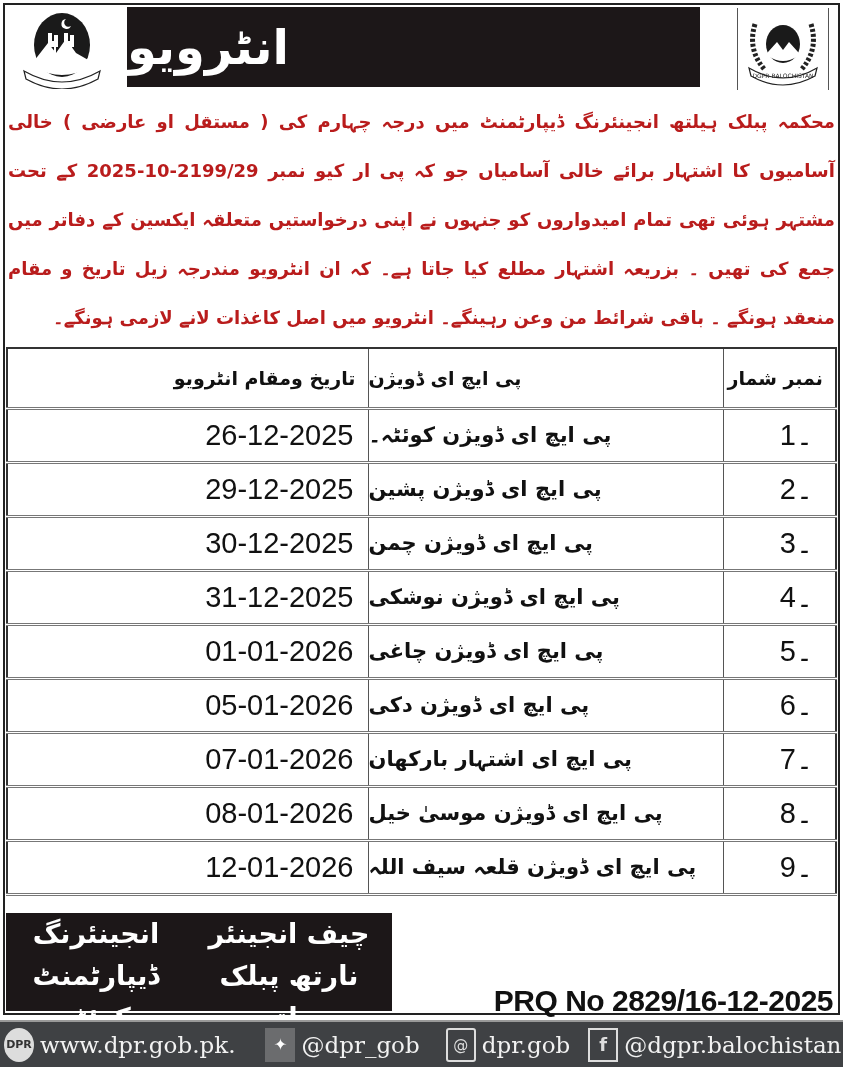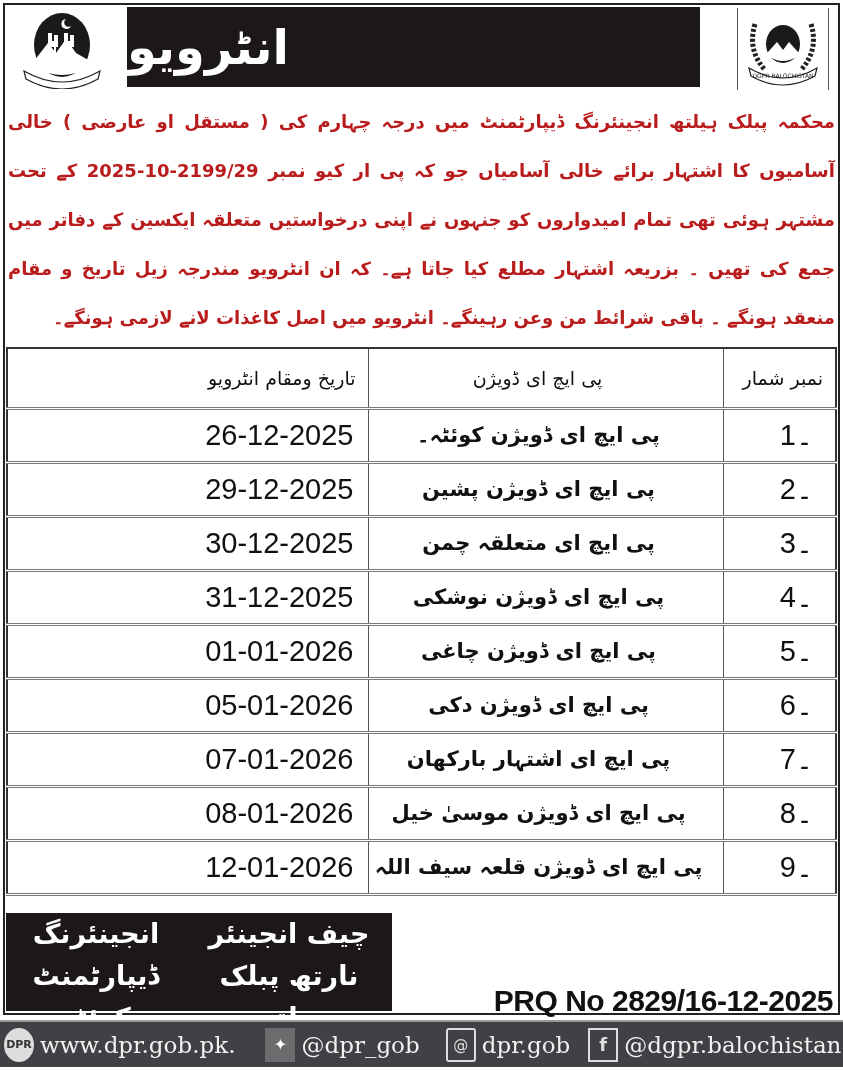--- a/index.html
+++ b/index.html
@@ -46,23 +46,23 @@
     position: absolute; left: 6px; top: 347px; width: 831px;
     border-collapse: collapse; direction: rtl;
     border: 2px solid #333;
   }
   .schedule th, .schedule td {
     border: 1px solid #555;
     height: 54px; vertical-align: middle;
     font-family: "DejaVu Sans", sans-serif;
   }
   .schedule tr { border-bottom: 3px double #777; }
-  .schedule th { font-size: 19px; font-weight: normal; height: 60px; }
+  .schedule th { font-size: 19px; font-weight: bold; height: 60px; }
   .col-sn { width: 113px; text-align: right; padding-right: 12px; }
-  .col-div { width: 355px; text-align: center; padding-right: 14px; }
+  .col-div { width: 355px; text-align: left; padding-right: 14px; }
   .col-date { text-align: right; padding-right: 14px; }
   .schedule td.col-sn { font-family: "Liberation Sans", sans-serif; font-size: 29px; direction: ltr; text-align: right; padding-right: 22px; }
   .schedule td.col-div { font-size: 21px; font-weight: bold; }
   .schedule td.col-date {
     font-family: "Liberation Sans", sans-serif; font-size: 29px; direction: ltr; text-align: right; padding-right: 14px;
   }
   .schedule th.col-div { padding-right: 16px; }
   .schedule th.col-date { padding-right: 12px; }
 
   
@@ -145,21 +145,21 @@
       <td class="col-div">پی ایچ ای ڈویژن کوئٹہ۔</td>
       <td class="col-date">26-12-2025</td>
     </tr>
     <tr>
       <td class="col-sn">2۔</td>
       <td class="col-div">پی ایچ ای ڈویژن پشین</td>
       <td class="col-date">29-12-2025</td>
     </tr>
     <tr>
       <td class="col-sn">3۔</td>
-      <td class="col-div">پی ایچ ای متعلقہ چمن</td>
+      <td class="col-div">پی ایچ ای ڈویژن چمن</td>
       <td class="col-date">30-12-2025</td>
     </tr>
     <tr>
       <td class="col-sn">4۔</td>
       <td class="col-div">پی ایچ ای ڈویژن نوشکی</td>
       <td class="col-date">31-12-2025</td>
     </tr>
     <tr>
       <td class="col-sn">5۔</td>
       <td class="col-div">پی ایچ ای ڈویژن چاغی</td>

